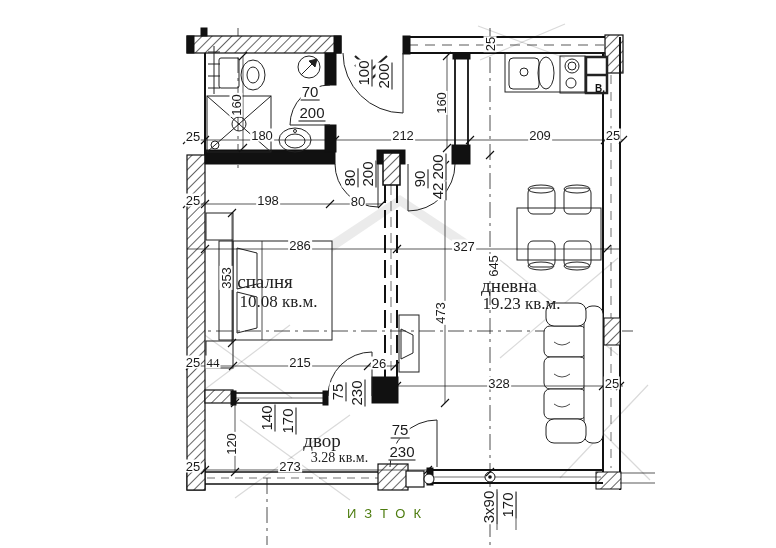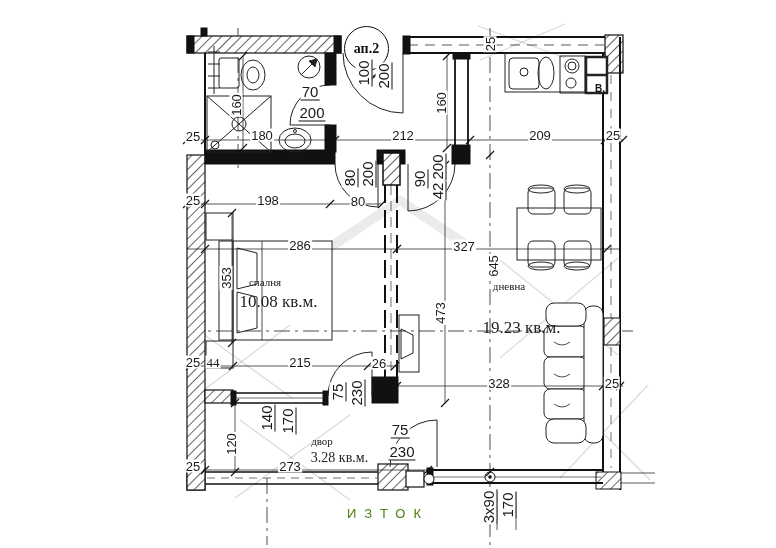--- a/index.html
+++ b/index.html
@@ -12,21 +12,21 @@
            letter-spacing:5px;color:rgba(90,90,90,0.13);z-index:1;}
   .wm-tag{position:absolute;left:400px;top:344px;transform:translate(-50%,-50%);
           font-size:12px;letter-spacing:7px;color:rgba(90,90,90,0.13);font-weight:bold;z-index:1;}
   
   #labels span.dim{position:absolute;transform:translate(-50%,-50%);font-size:13px;
         color:#1a1a1a;background:#fff;padding:0 1px;white-space:nowrap;z-index:3;line-height:1;}
   #labels span.dim.rot{transform:translate(-50%,-50%) rotate(-90deg);}
   #labels span.dim.u{font-size:15px;border-bottom:1.2px solid #111;padding-bottom:1px;}
   .roomname,.roomarea{position:absolute;transform:translate(-50%,-50%);
         font-family:"Liberation Serif",serif;color:#222;z-index:3;white-space:nowrap;}
-  .roomname{font-size:11px;text-align:center;}
+  .roomname{font-size:19px;text-align:center;}
   .roomarea{font-size:17px;padding-left:9px;}
   .roomarea.small{font-size:14px;}
   .badge{position:absolute;left:344px;top:26px;width:43px;height:43px;border:1.3px solid #111;
          border-radius:50%;background:#fff;display:flex;align-items:center;justify-content:center;
          font-family:"Liberation Serif",serif;font-weight:bold;font-size:14px;color:#111;z-index:3;}
   .iztok{position:absolute;left:388px;top:513px;transform:translate(-50%,-50%);
          font-size:13px;letter-spacing:8px;color:#4d7c0f;z-index:3;}
   .fridge{position:absolute;left:600px;top:88px;transform:translate(-50%,-50%);
           font-size:10px;font-weight:bold;color:#111;z-index:3;}
 </style>
@@ -224,26 +224,25 @@
                M201,253 l8,-8 M393,253 l8,-8 M603,253 l8,-8
                M186,370 l8,-8 M229,370 l8,-8 M364,370 l8,-8 M391,370 l8,-8
                M393,390 l8,-8 M599,390 l8,-8 M616,390 l8,-8
                M201,474 l8,-8 M424,474 l8,-8
                M228,217 l8,-8 M228,347 l8,-8 M239,60 l8,-8 M239,152 l8,-8
                M443,60 l8,-8 M443,152 l8,-8 M441,169 l8,-8 M441,407 l8,-8
                M231,407 l8,-8 M231,476 l8,-8 M486,159 l8,-8 M486,476 l8,-8" stroke="#111" stroke-width="1.1" fill="none"></path>
     </g>
   </svg>
 
-  <div class="badge">ап.2</div>
 
   <div class="roomname" style="left:265px;top:282px;">спалня</div>
   <div class="roomarea" style="left:274px;top:302px;">10.08 кв.м.</div>
   <div class="roomname" style="left:509px;top:286px;">дневна</div>
-  <div class="roomarea" style="left:517px;top:304px;margin-top:24px;">19.23 кв.м.</div>
+  <div class="roomarea" style="left:517px;top:304px;">19.23 кв.м.</div>
   <div class="roomname" style="left:322px;top:441px;">двор</div>
   <div class="roomarea small" style="left:335px;top:458px;">3.28 кв.м.</div>
 
   <div class="fridge">В.</div>
   <div class="iztok">ИЗТОК</div>
 
   <div id="labels">
       <span class="dim u" style="left: 310px; top: 92px;">70</span>
       <span class="dim u" style="left: 312px; top: 113px;">200</span>
       <span class="dim rot u" style="left: 364px; top: 73px;">100</span>

